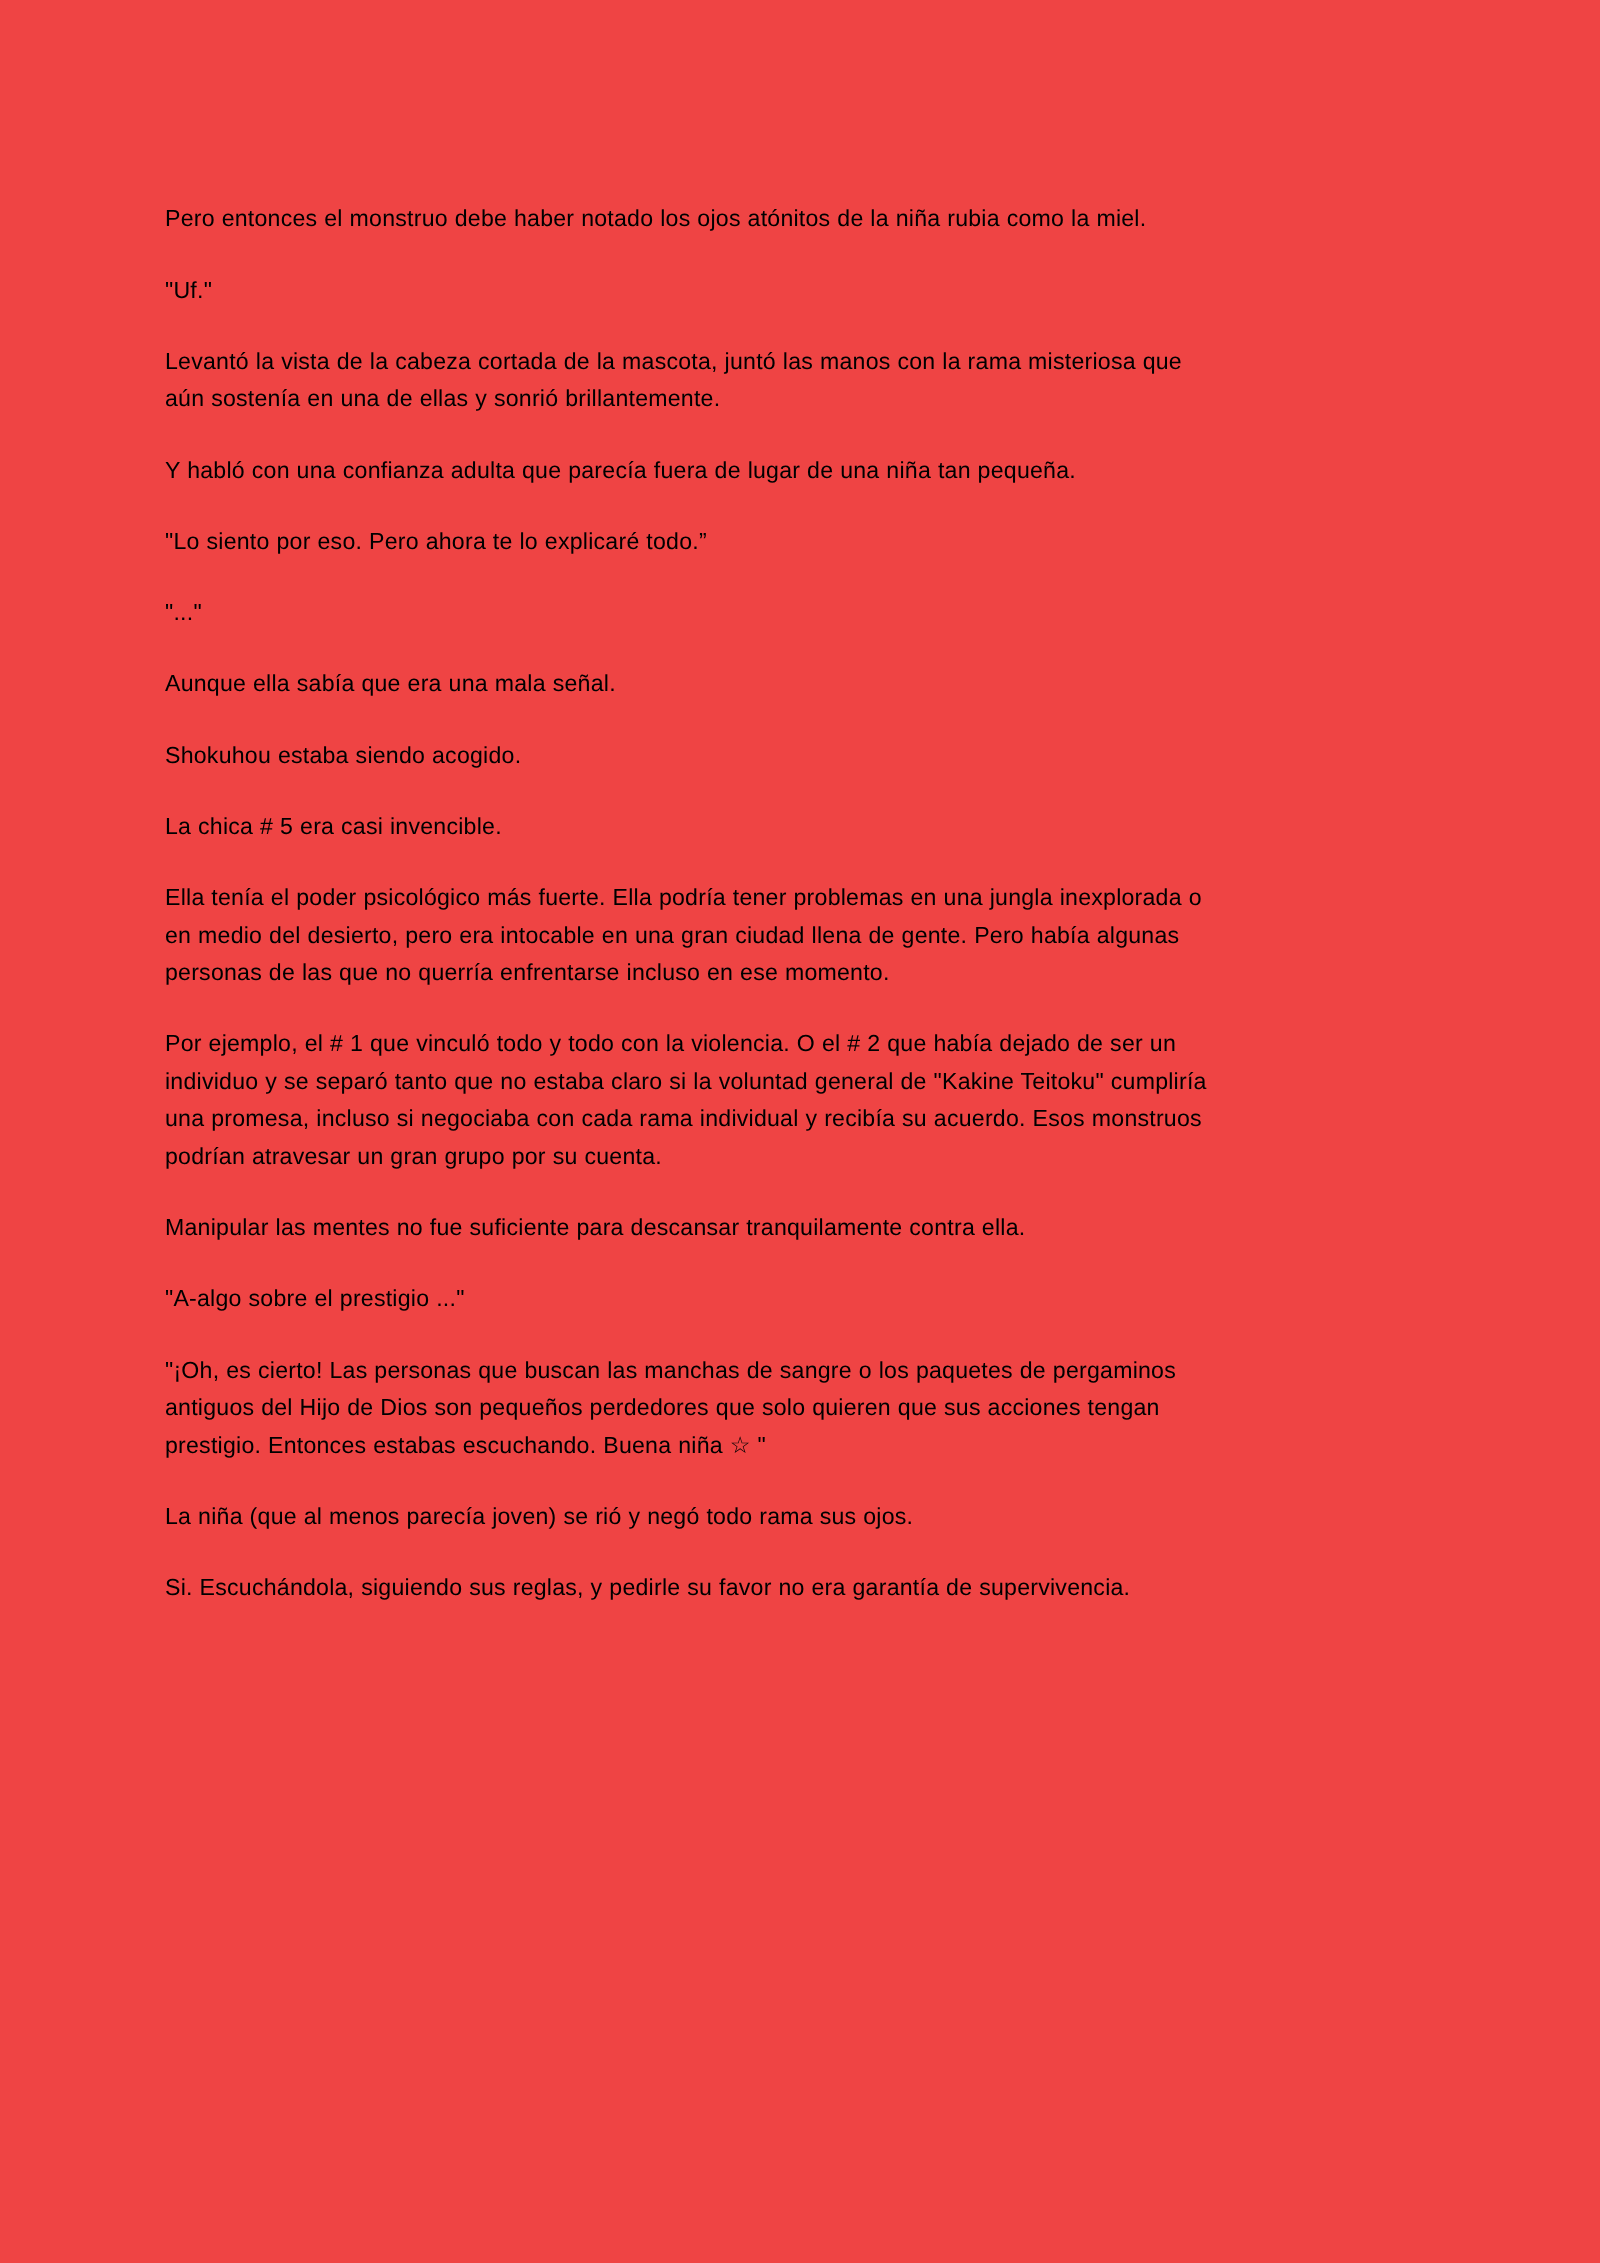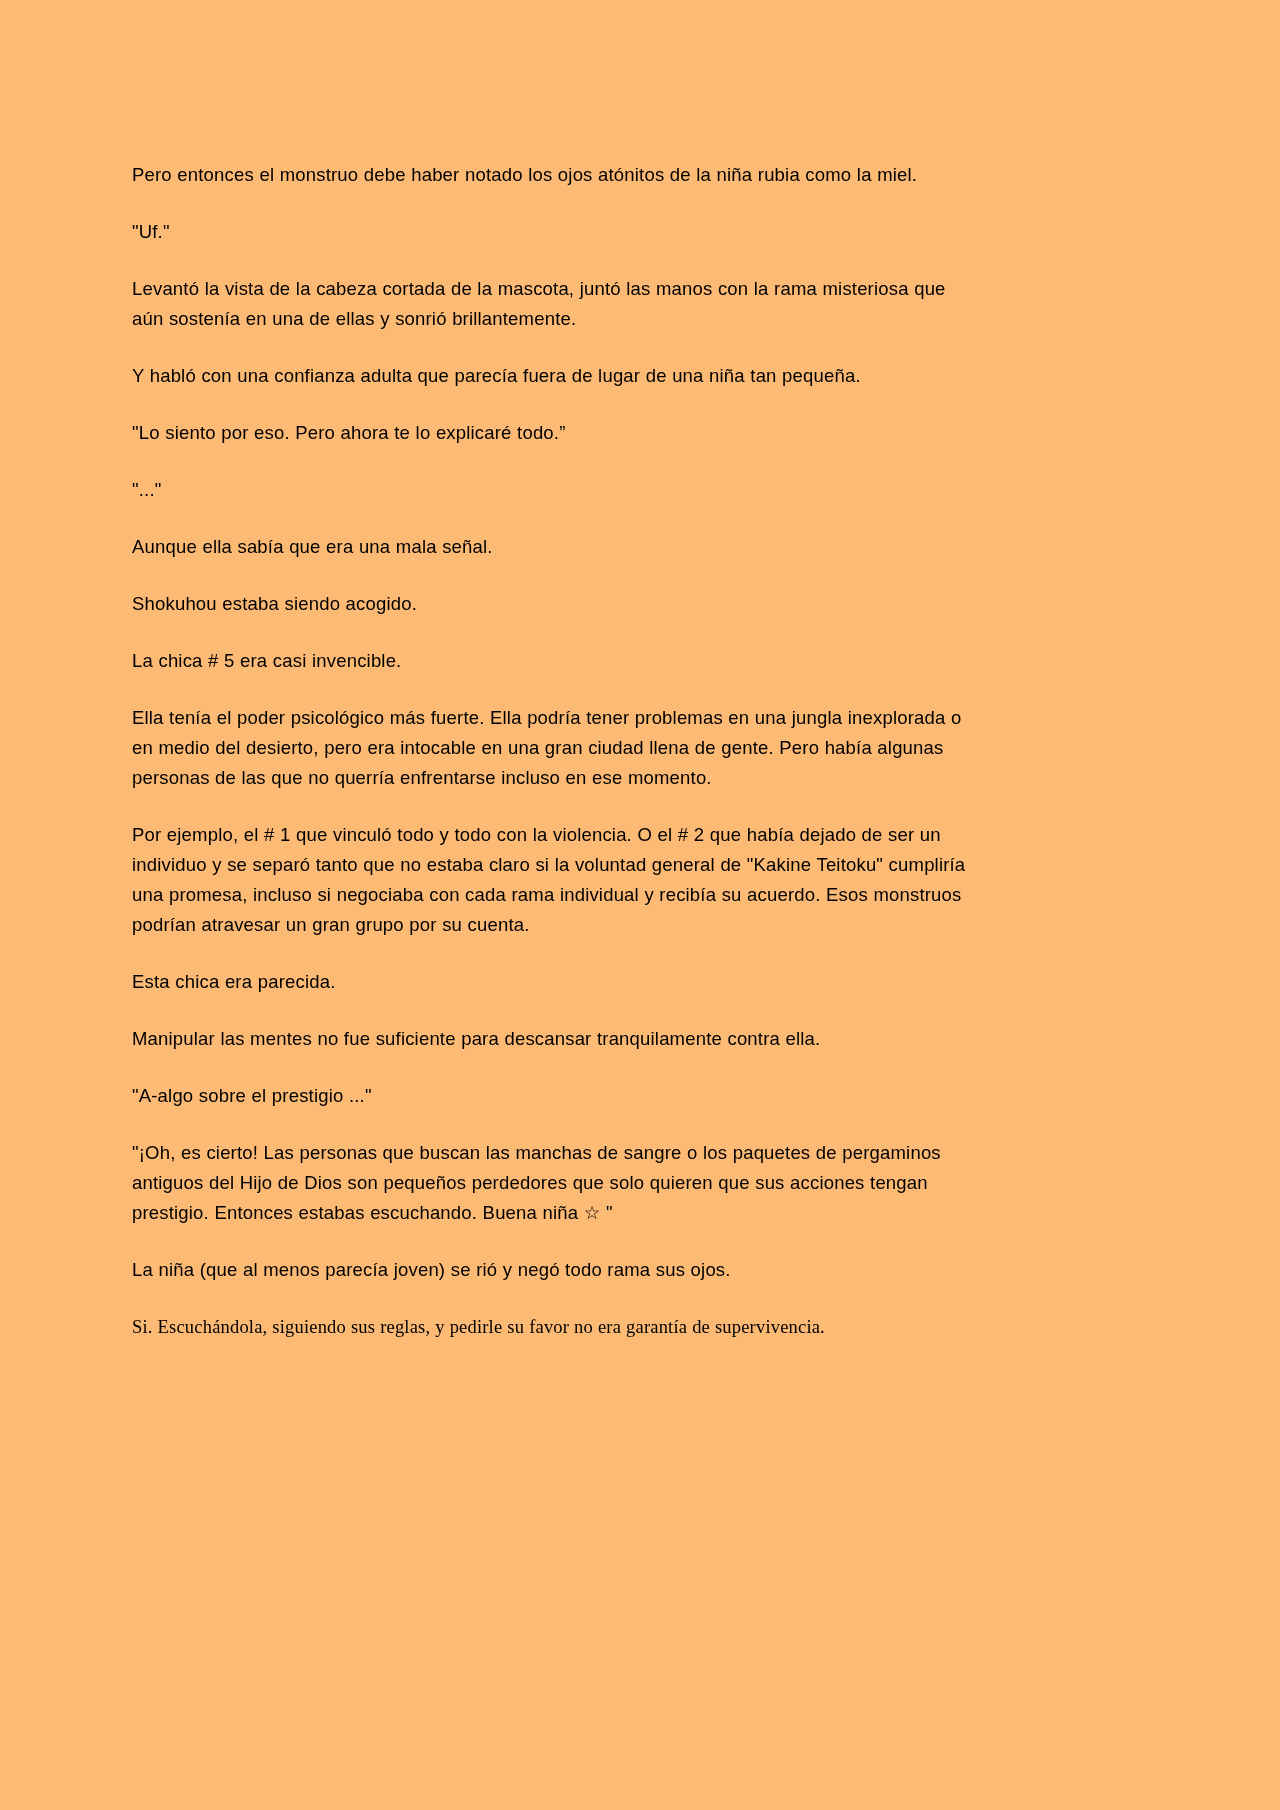--- a/index.html
+++ b/index.html
@@ -9,60 +9,58 @@
   }
   body {
     font-family: "Liberation Sans", sans-serif;
     color: #000000;
     -webkit-font-smoothing: antialiased;
   }
   .page {
     position: relative;
     width: 1280px;
     height: 1810px;
-    background: #fdba74;
+    background: #ef4444;
     box-sizing: border-box;
     overflow: hidden;
   }
   .doc-body {
     position: absolute;
     left: 132px;
     top: 160px;
     width: 848px;
   }
   .para {
     font-size: 18.5px;
     line-height: 30px;
     margin: 0 0 27px 0;
     text-align: left;
     color: #000000;
     letter-spacing: 0.01em;
     word-spacing: 0.01em;
   }
   .para:last-child {
     margin-bottom: 0;
-    font-family: Liberation Serif, serif;
   }
 </style>
 </head>
 <body>
 
 <div class="page">
   <div class="doc-body">
     <p class="para">Pero entonces el monstruo debe haber notado los ojos atónitos de la niña rubia como la miel.</p>
     <p class="para">"Uf."</p>
     <p class="para">Levantó la vista de la cabeza cortada de la mascota, juntó las manos con la rama misteriosa que aún sostenía en una de ellas y sonrió brillantemente.</p>
     <p class="para">Y habló con una confianza adulta que parecía fuera de lugar de una niña tan pequeña.</p>
     <p class="para">"Lo siento por eso. Pero ahora te lo explicaré todo.”</p>
     <p class="para">"..."</p>
     <p class="para">Aunque ella sabía que era una mala señal.</p>
     <p class="para">Shokuhou estaba siendo acogido.</p>
     <p class="para">La chica # 5 era casi invencible.</p>
     <p class="para">Ella tenía el poder psicológico más fuerte. Ella podría tener problemas en una jungla inexplorada o en medio del desierto, pero era intocable en una gran ciudad llena de gente. Pero había algunas personas de las que no querría enfrentarse incluso en ese momento.</p>
     <p class="para">Por ejemplo, el # 1 que vinculó todo y todo con la violencia. O el # 2 que había dejado de ser un individuo y se separó tanto que no estaba claro si la voluntad general de "Kakine Teitoku" cumpliría una promesa, incluso si negociaba con cada rama individual y recibía su acuerdo. Esos monstruos podrían atravesar un gran grupo por su cuenta.</p>
-    <p class="para">Esta chica era parecida.</p>
     <p class="para">Manipular las mentes no fue suficiente para descansar tranquilamente contra ella.</p>
     <p class="para">"A-algo sobre el prestigio ..."</p>
     <p class="para">"¡Oh, es cierto! Las personas que buscan las manchas de sangre o los paquetes de pergaminos antiguos del Hijo de Dios son pequeños perdedores que solo quieren que sus acciones tengan prestigio. Entonces estabas escuchando. Buena niña ☆ "</p>
     <p class="para">La niña (que al menos parecía joven) se rió y negó todo rama sus ojos.</p>
     <p class="para">Si. Escuchándola, siguiendo sus reglas, y pedirle su favor no era garantía de supervivencia.</p>
   </div>
 </div>
 
 </body></html>

